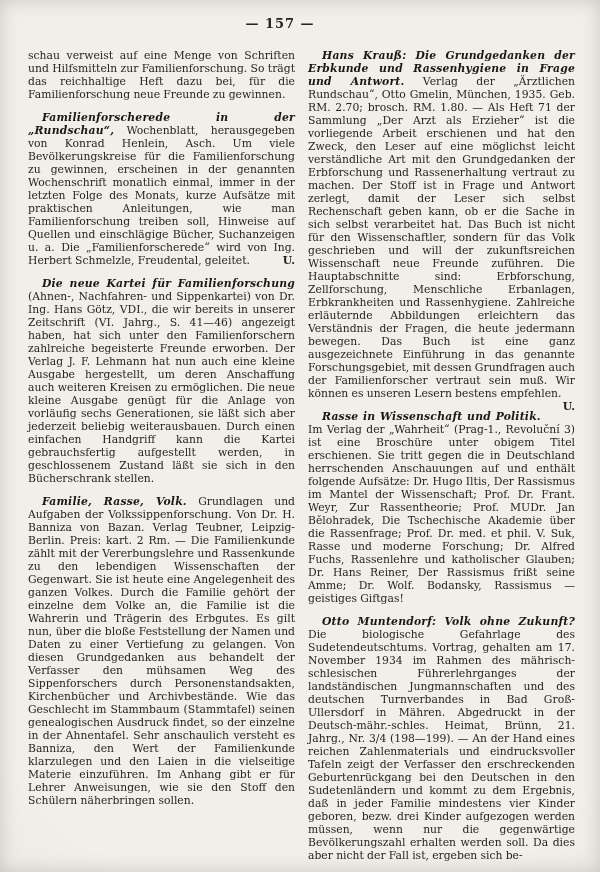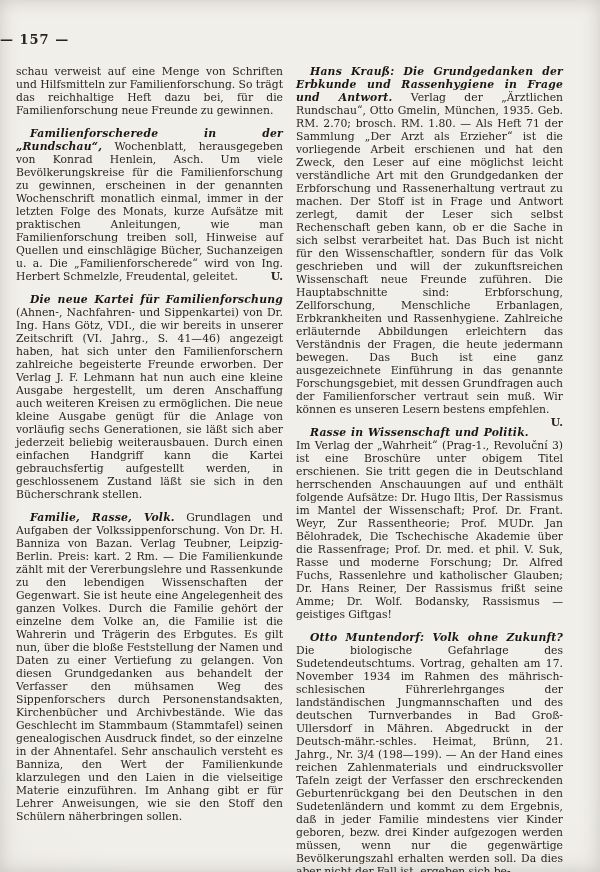--- a/index.html
+++ b/index.html
@@ -13,31 +13,31 @@
     height: 872px;
     margin: 0 auto;
     background:
       radial-gradient(ellipse 120% 100% at 52% 45%, #f1efe9 60%, #e6e3dd 88%, #d9d6d0 100%);
     box-shadow: inset 0 0 18px rgba(90,85,78,0.25);
     overflow: hidden;
     color: #262019;
     font-family: "DejaVu Serif", "Liberation Serif", serif;
   }
   .page-number {
-    text-align: left;
+    text-align: center;
     font-size: 13px;
     font-weight: bold;
     letter-spacing: 1px;
-    padding-top: 32px;
+    padding-top: 16px;
     width: 560px;
   }
   .columns {
     display: flex;
     gap: 13px;
-    padding: 18px 24px 0 16px;
+    padding: 18px 24px 0 28px;
   }
   .col {
     width: 267px;
     flex: 0 0 267px;
   }
   .sec {
     margin: 0 0 10px 0;
   }
   .sec p {
     margin: 0;

